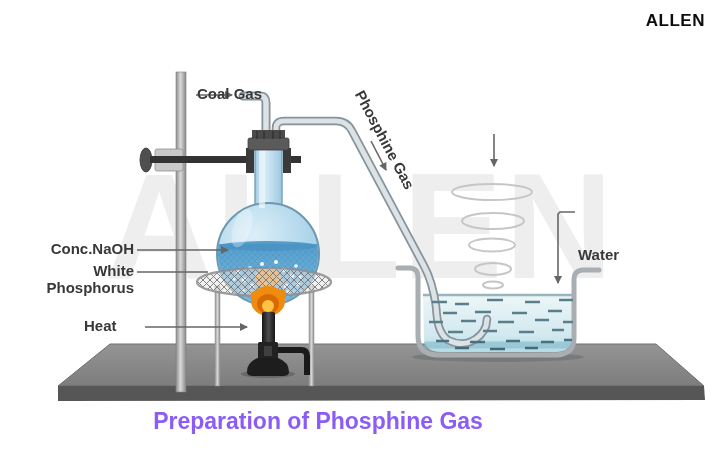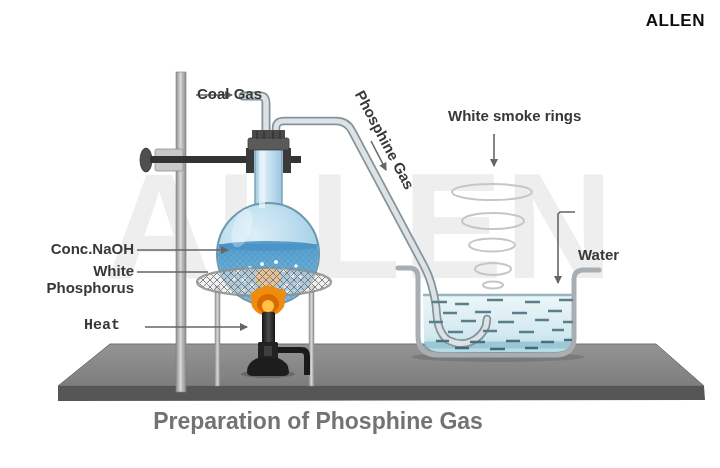--- a/index.html
+++ b/index.html
@@ -13,30 +13,30 @@
     white-space:nowrap;z-index:0;user-select:none;
   }
   svg.diagram{position:absolute;left:0;top:0;z-index:1;}
   .lbl{
     position:absolute;z-index:2;font-weight:bold;color:#383838;
     font-size:15px;line-height:1.1;white-space:nowrap;
   }
   .lbl-coal{left:197px;top:86px;}
   .lbl-naoh{left:20px;top:241px;width:114px;text-align:right;}
   .lbl-wp{left:20px;top:263px;width:114px;text-align:right;}
-  .lbl-heat{left:84px;top:318px;font-family:Liberation Mono, monospace;}
+  .lbl-heat{left:84px;top:318px;}
   .lbl-smoke{left:448px;top:108px;}
   .lbl-water{left:578px;top:203px;margin-top:44px;}
   .lbl-phosphine{
     left:366px;top:88px;transform:rotate(62deg);transform-origin:0 0;
     font-size:15px;
   }
   .title{
     position:absolute;left:0;top:408px;width:636px;text-align:center;
-    font-size:23px;font-weight:bold;color:#737373;z-index:2;
+    font-size:23px;font-weight:bold;color:#8b5cf6;z-index:2;
   }
   .logo{
     position:absolute;right:15px;top:11px;font-size:17px;font-weight:800;
     letter-spacing:.5px;color:#0d0d0d;z-index:2;
   }
 </style>
 </head>
 <body>
 
 <div class="stage">
@@ -225,21 +225,20 @@
       <line x1="494" y1="134" x2="494" y2="166" marker-end="url(#arw)"></line>
       <polyline points="575,212 560,212 558,214 558,283" marker-end="url(#arw)"></polyline>
       <line x1="371" y1="141" x2="386" y2="170" marker-end="url(#arw)"></line>
     </g>
   </svg>
 
   <div class="lbl lbl-coal">Coal Gas</div>
 
   <div class="lbl lbl-phosphine">Phosphine Gas</div>
 
-  <div class="lbl lbl-smoke">White smoke rings</div>
 
   <div class="lbl lbl-water">Water</div>
 
   <div class="lbl lbl-naoh">Conc.NaOH</div>
 
   <div class="lbl lbl-wp">
     <div>White</div>
     <div>Phosphorus</div>
   </div>
 

